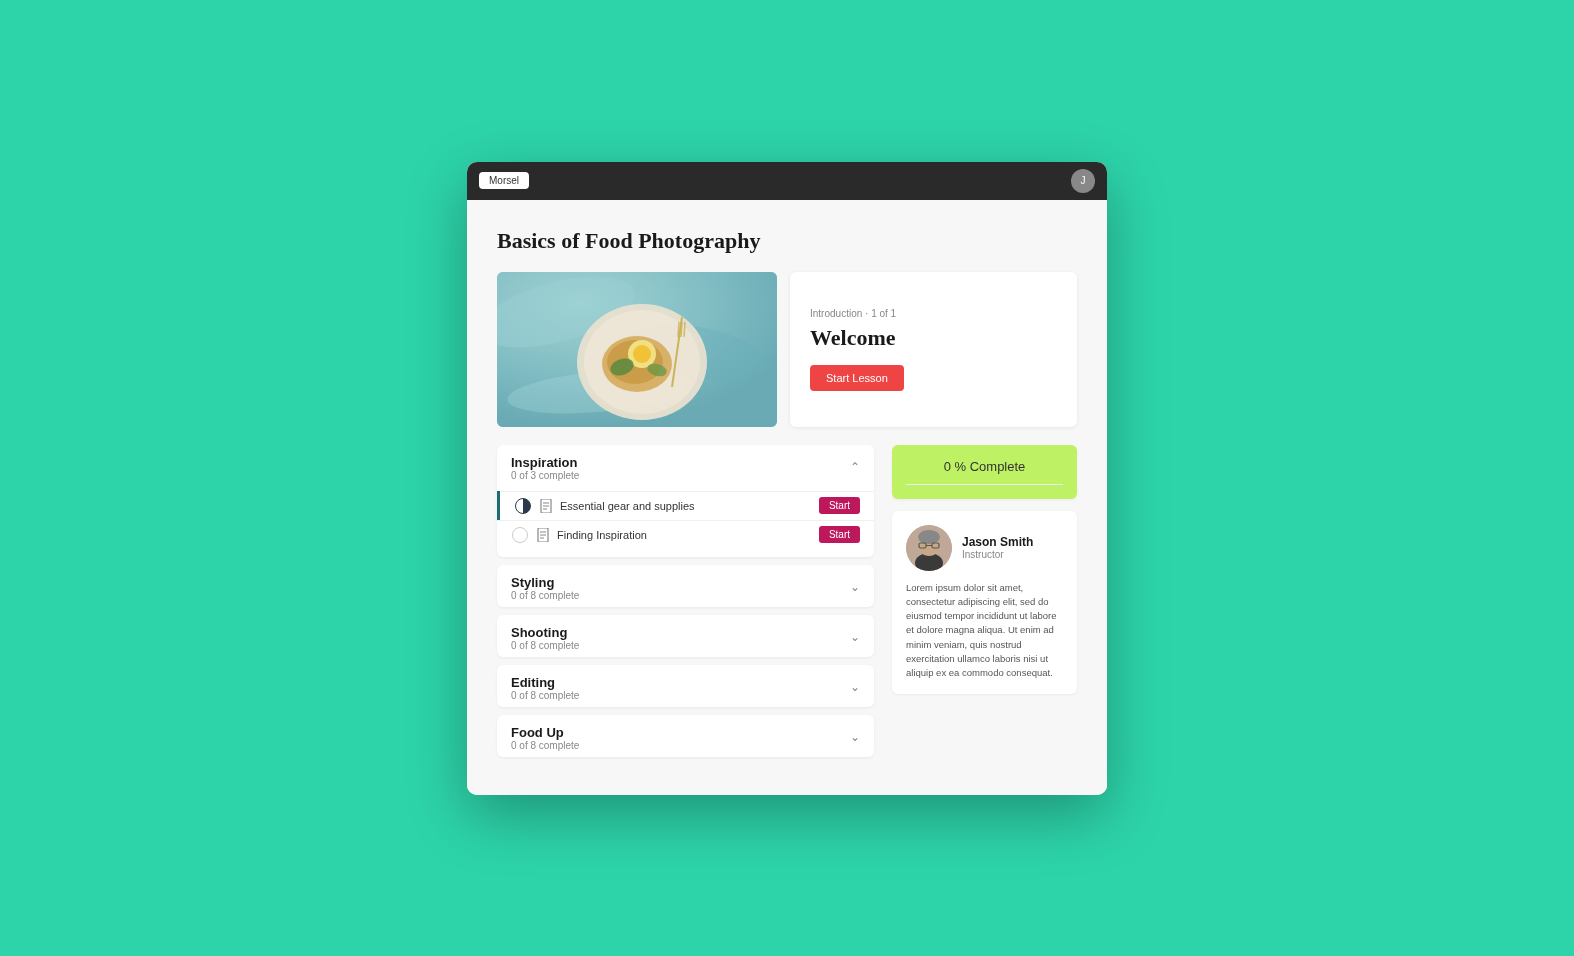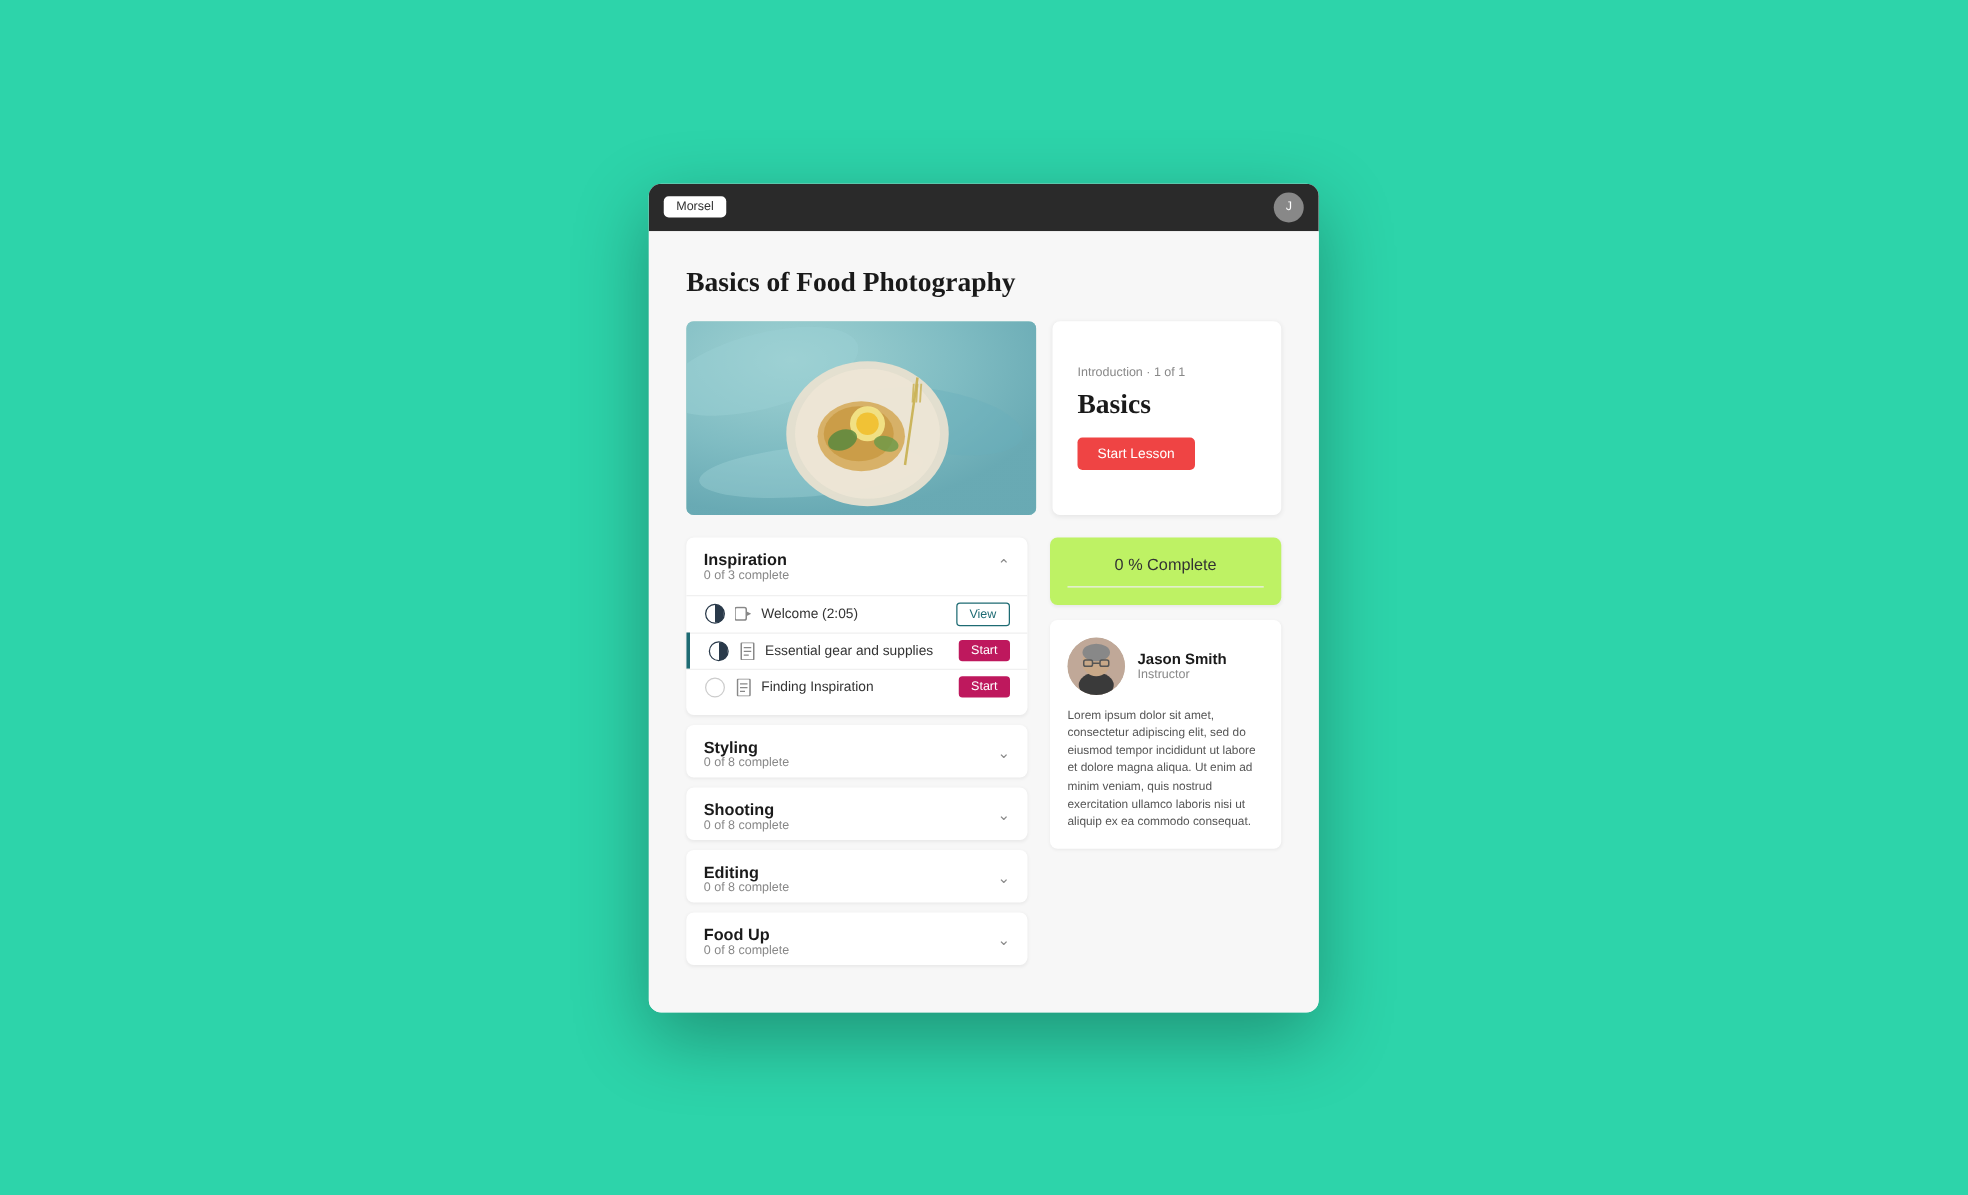--- a/index.html
+++ b/index.html
@@ -5,21 +5,21 @@
     * { box-sizing: border-box; margin: 0; padding: 0; }
     body {
       background-color: #2dd4aa;
       min-height: 100vh;
       display: flex;
       align-items: center;
       justify-content: center;
       font-family: Georgia, 'Times New Roman', serif;
     }
     .browser-window {
-      width: 536px;
+      width: 640px;
       background: #fff;
       border-radius: 10px;
       overflow: hidden;
       box-shadow: 0 20px 60px rgba(0,0,0,0.3);
     }
     .browser-bar {
       background: #2a2a2a;
       height: 38px;
       display: flex;
       align-items: center;
@@ -318,54 +318,39 @@
 
           <line x1="185" y1="45" x2="175" y2="115" stroke="#c8b050" stroke-width="2" opacity="0.9"></line>
           <line x1="182" y1="50" x2="181" y2="65" stroke="#c8b050" stroke-width="1.5" opacity="0.8"></line>
           <line x1="185" y1="50" x2="184" y2="65" stroke="#c8b050" stroke-width="1.5" opacity="0.8"></line>
           <line x1="188" y1="50" x2="187" y2="65" stroke="#c8b050" stroke-width="1.5" opacity="0.8"></line>
         </svg>
       </div>
 
       <div class="welcome-panel">
         <div class="welcome-intro">Introduction · 1 of 1</div>
-        <div class="welcome-heading">Basics</div>
+        <div class="welcome-heading">Welcome</div>
         <button class="start-lesson-btn">Start Lesson</button>
       </div>
     </div>
 
     <div class="main-columns">
 
       <div class="left-col">
 
         <div class="section-accordion">
           <div class="section-header">
             <div class="section-header-left">
               <div class="section-name">Inspiration</div>
               <div class="section-progress">0 of 3 complete</div>
             </div>
             <span class="chevron">⌃</span>
           </div>
           <div class="lessons-list">
 
-            <div class="lesson-item-wrapper">
-              <div class="lesson-item">
-                <div class="lesson-icon">
-                  <div class="lesson-icon-half"></div>
-                </div>
-                <div class="lesson-type-icon">
-                  <svg width="14" height="12" viewBox="0 0 14 12">
-                      <rect x="0" y="1" width="9" height="10" rx="1.5" fill="none" stroke="#888" stroke-width="1.2"></rect>
-                      <polygon points="9,4 13,6 9,8" fill="#888"></polygon>
-                    </svg>
-                </div>
-                <span class="lesson-name">Welcome (2:05)</span>
-                <button class="lesson-btn btn-view">View</button>
-              </div>
-            </div>
 
             <div class="lesson-item-wrapper" style="position:relative;">
               <div style="position:absolute;left:0;top:0;bottom:0;width:3px;background:#1e6b73;border-radius:0;"></div>
               <div class="lesson-item" style="padding-left:17px;">
                 <div class="lesson-icon">
                   <div class="lesson-icon-half"></div>
                 </div>
                 <div class="lesson-type-icon">
                   <svg width="12" height="14" viewBox="0 0 12 14">
                       <rect x="1" y="0" width="10" height="14" rx="1" fill="none" stroke="#888" stroke-width="1.2"></rect>

